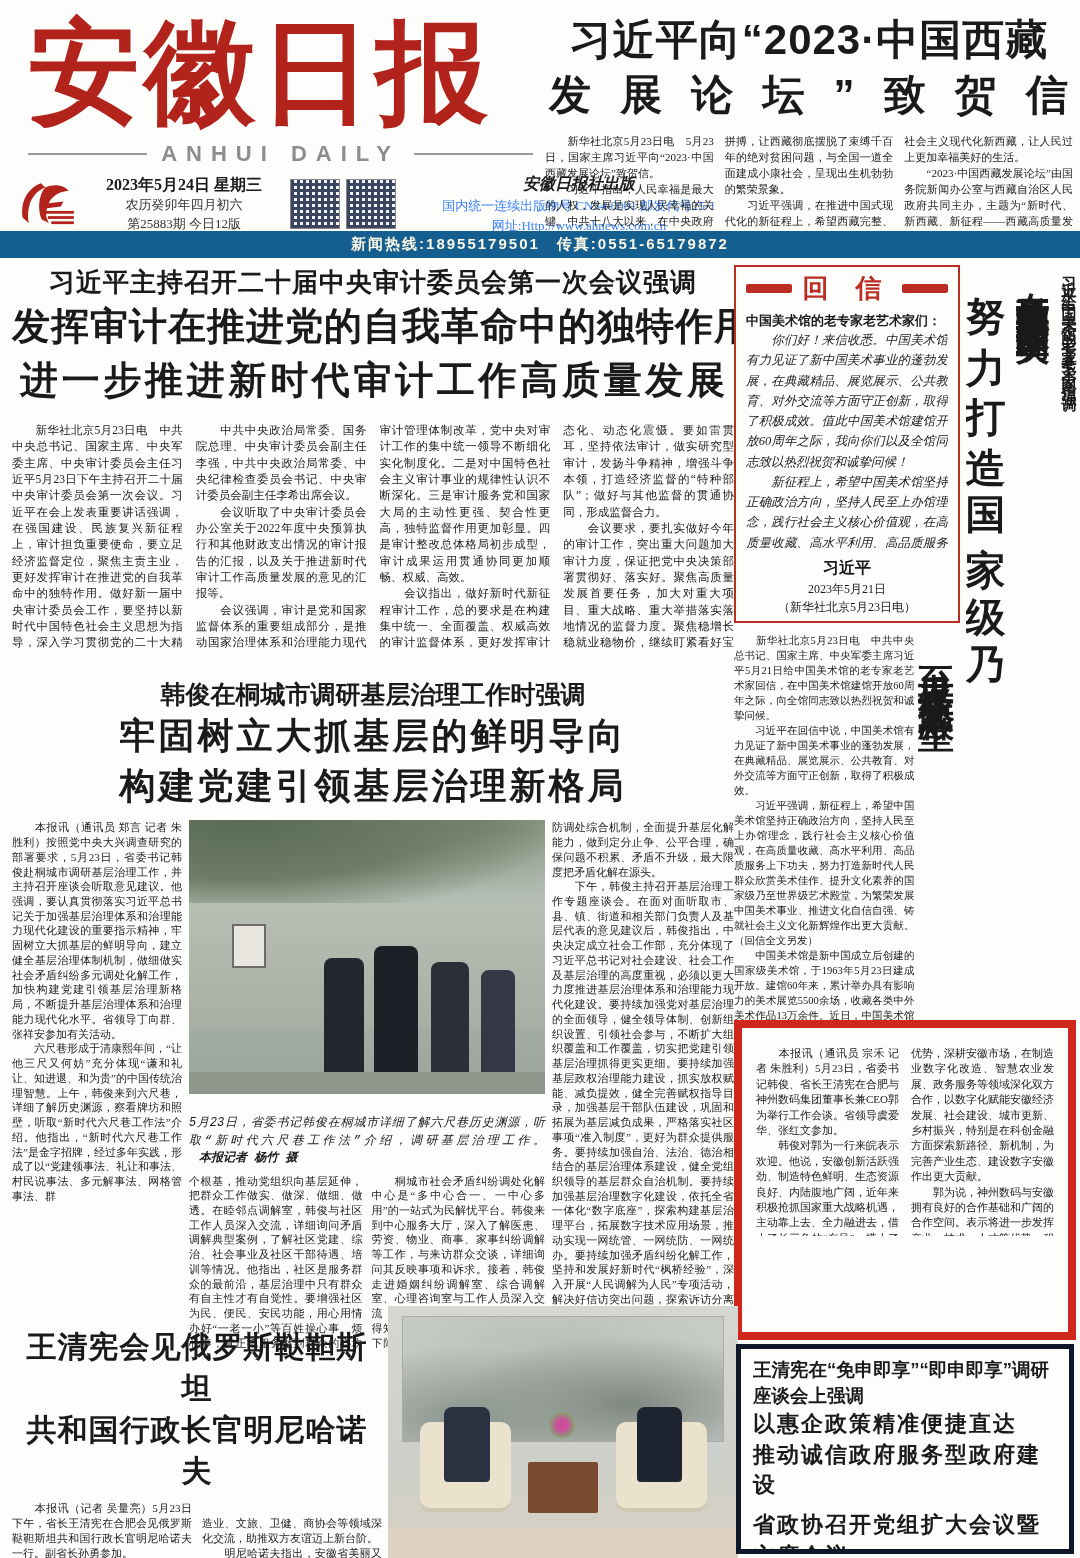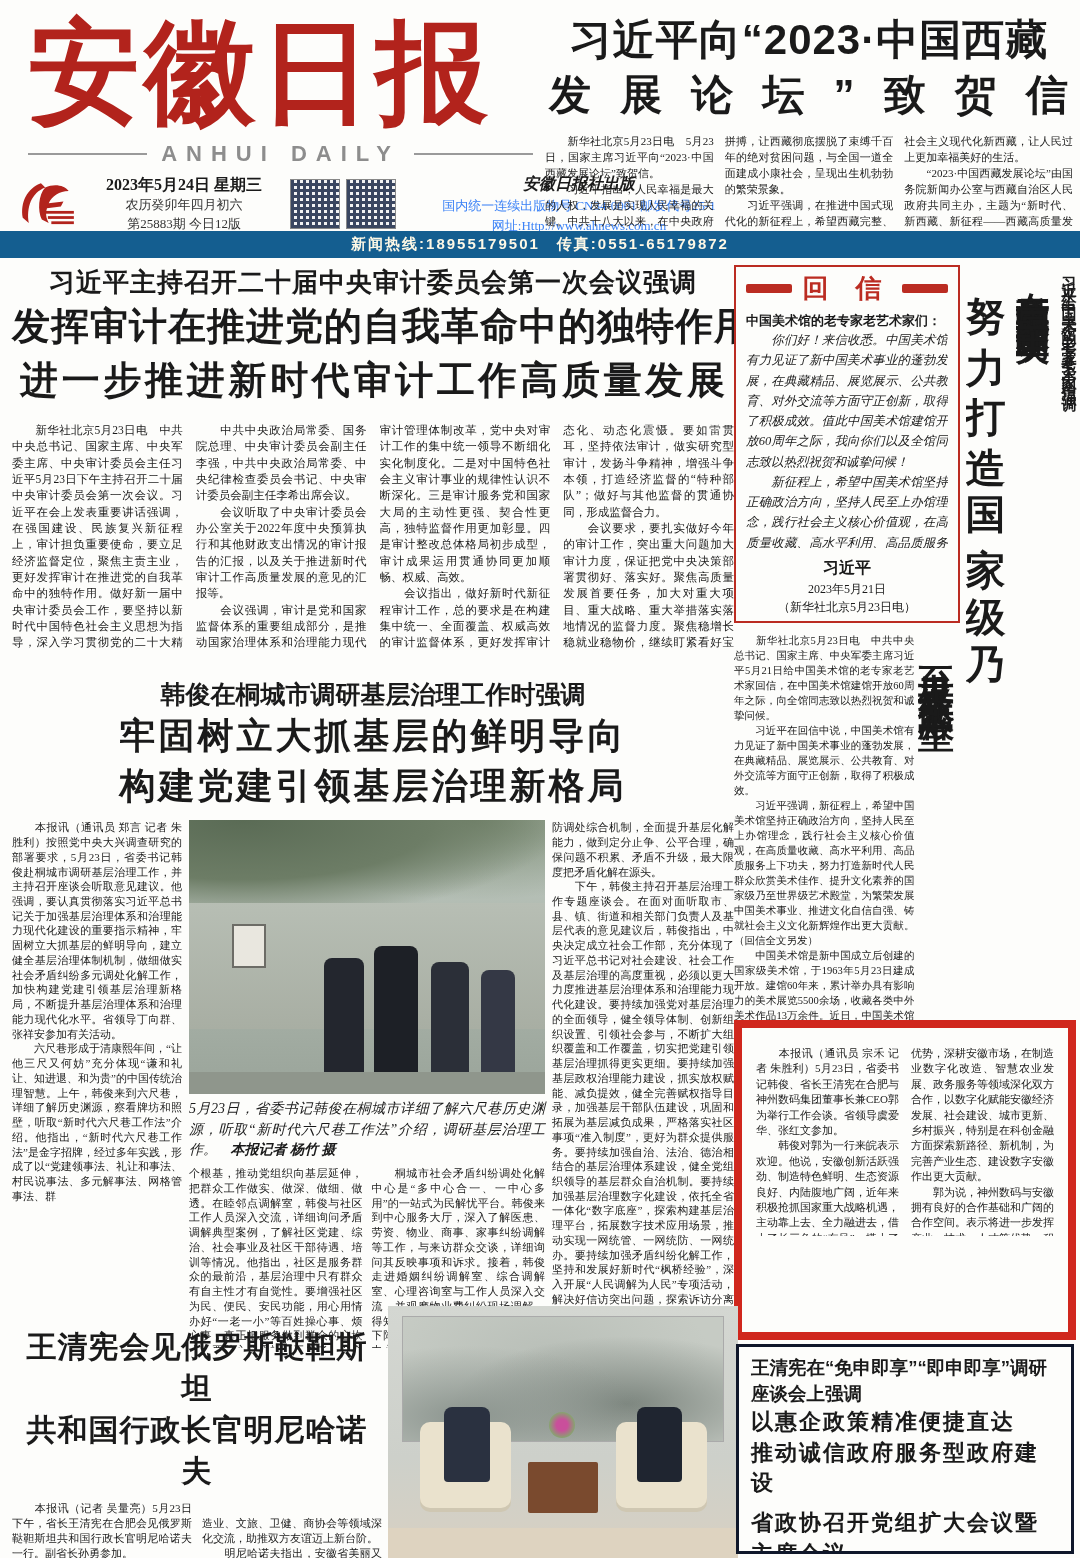--- a/index.html
+++ b/index.html
@@ -85,21 +85,21 @@
   .hj-photo { width:356px; height:274px; background:linear-gradient(180deg,#c3cdc5 0%,#aeb8ae 40%,#9aa49a 100%); }
   .hj-photo .foliage { position:absolute; left:0; top:0; width:100%; height:34%; background:radial-gradient(ellipse at 15% 0%,#5a6b55 0%,#6d7d66 45%,transparent 75%),radial-gradient(ellipse at 80% 0%,#77876f 0%,transparent 60%); }
   .hj-photo .wall { position:absolute; left:0; top:30%; width:100%; height:46%; background:linear-gradient(180deg,#b7beb4,#a8aea3); }
   .hj-photo .plaque { position:absolute; left:12%; top:38%; width:34px; height:44px; background:#e9e7df; border:2px solid #6c6c66; }
   .hj-photo .fig { position:absolute; bottom:6%; background:#23262e; border-radius:8px 8px 2px 2px; }
   .hj-photo .f1 { left:38%; width:40px; height:120px; }
   .hj-photo .f2 { left:52%; width:44px; height:132px; background:#1d2026; }
   .hj-photo .f3 { left:68%; width:38px; height:116px; background:#2b2f38; }
   .hj-photo .f4 { left:82%; width:34px; height:108px; background:#343845; }
   .hj-photo .ground { position:absolute; bottom:0; width:100%; height:8%; background:#8f968c; }
-  .hj-caption { font-size:14px; font-style:italic; line-height:1.45; margin-top:5px; text-align:justify; }
+  .hj-caption { font-size:12px; font-style:italic; line-height:1.45; margin-top:21px; text-align:justify;font-family:Liberation Mono, monospace; }
   .hj-caption .credit { font-style:italic; font-weight:bold; margin-left:10px; white-space:nowrap; }
   .hj-subcols { display:flex; gap:9px; margin-top:6px; flex:1; overflow:hidden; }
   .hj-subcol { flex:1; font-size:11px; line-height:1.34; text-align:justify; white-space:pre-line; overflow:hidden; }
   
   .redbox { position:absolute; left:734px; top:1020px; width:342px; height:320px; border:8px solid #d0271d; background:#fdfdfb; padding:8px 14px; overflow:hidden; }
   .rb-h { text-align:center; font-family:"Liberation Sans",sans-serif; font-weight:900; font-size:32px; line-height:1.4; letter-spacing:5px; }
   .rb-cols { display:flex; gap:12px; margin-top:10px; height:190px; overflow:hidden; }
   .rb-col { flex:1; font-size:11px; line-height:1.4; text-align:justify; white-space:pre-line; overflow:hidden; }
   
   .tatar { position:absolute; left:12px; top:1326px; width:370px; height:232px; overflow:hidden; }
@@ -113,21 +113,21 @@
       radial-gradient(ellipse at 70% 70%,#7d867f 0%,transparent 55%),
       radial-gradient(ellipse at 45% 30%,#b9bfb8 0%,transparent 65%),#c6cbc4; border:1px solid #aaa; }
   .meet-photo .sofa { position:absolute; top:46%; width:26%; height:34%; background:#eae2cd; border-radius:10px; box-shadow:0 4px 0 #cfc7b2; }
   .meet-photo .sofa.left { left:9%; } .meet-photo .sofa.right { right:9%; }
   .meet-photo .person { position:absolute; top:40%; width:13%; height:30%; background:#2a3140; border-radius:8px 8px 4px 4px; }
   .meet-photo .person.left { left:16%; } .meet-photo .person.right { right:16%; background:#1f2530; }
   .meet-photo .table { position:absolute; left:40%; top:62%; width:20%; height:20%; background:#7a4a2e; border-radius:2px; }
   .meet-photo .flower { position:absolute; left:46%; top:42%; width:26px; height:26px; background:radial-gradient(circle,#c94f9b 30%,#7fae6a 75%); border-radius:50%; }
   .meet-photo .floor { position:absolute; bottom:0; width:100%; height:12%; background:#ded3c0; }
   
-  .bluebox { position:absolute; left:736px; top:1344px; width:338px; height:210px; border:3px solid #0f172a; padding:8px 12px 6px; overflow:hidden; background:#fdfdfb; font-family:"Liberation Sans",sans-serif; }
+  .bluebox { position:absolute; left:736px; top:1344px; width:338px; height:210px; border:5px solid #0f172a; padding:8px 12px 6px; overflow:hidden; background:#fdfdfb; font-family:"Liberation Sans",sans-serif; }
   .bb-kicker { font-weight:700; font-size:18.5px; line-height:1.4; }
   .bb-big { font-weight:900; font-size:22px; line-height:1.4; letter-spacing:2px; }
   .bb-gap { height:9px; }
 </style>
 </head>
 <body>
 
 <div class="page">
 
   <div class="masthead">

